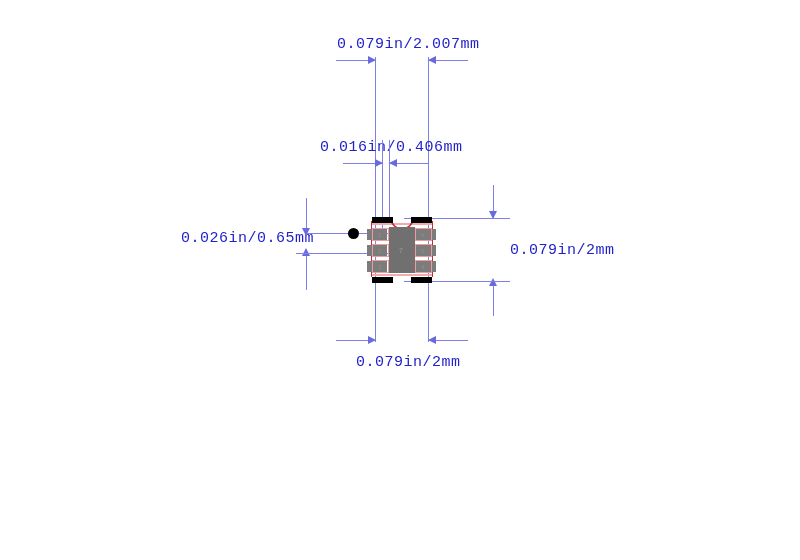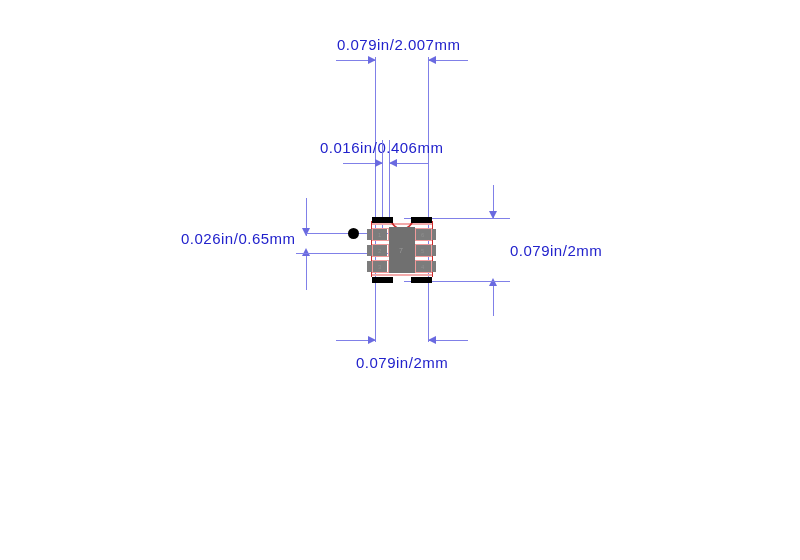--- a/index.html
+++ b/index.html
@@ -13,21 +13,21 @@
     height: 560px;
     background: #ffffff;
     overflow: hidden;
     font-family: "Liberation Serif", serif;
   }
 
   
   .dim-text {
     position: absolute;
     color: #2222cc;
-    font-family: Liberation Sans, sans-serif;
+    font-family: Liberation Mono, monospace;
     font-size: 15px;
     letter-spacing: 0.5px;
     white-space: nowrap;
     line-height: 1;
   }
 
   
   .vline {
     position: absolute;
     width: 1px;

